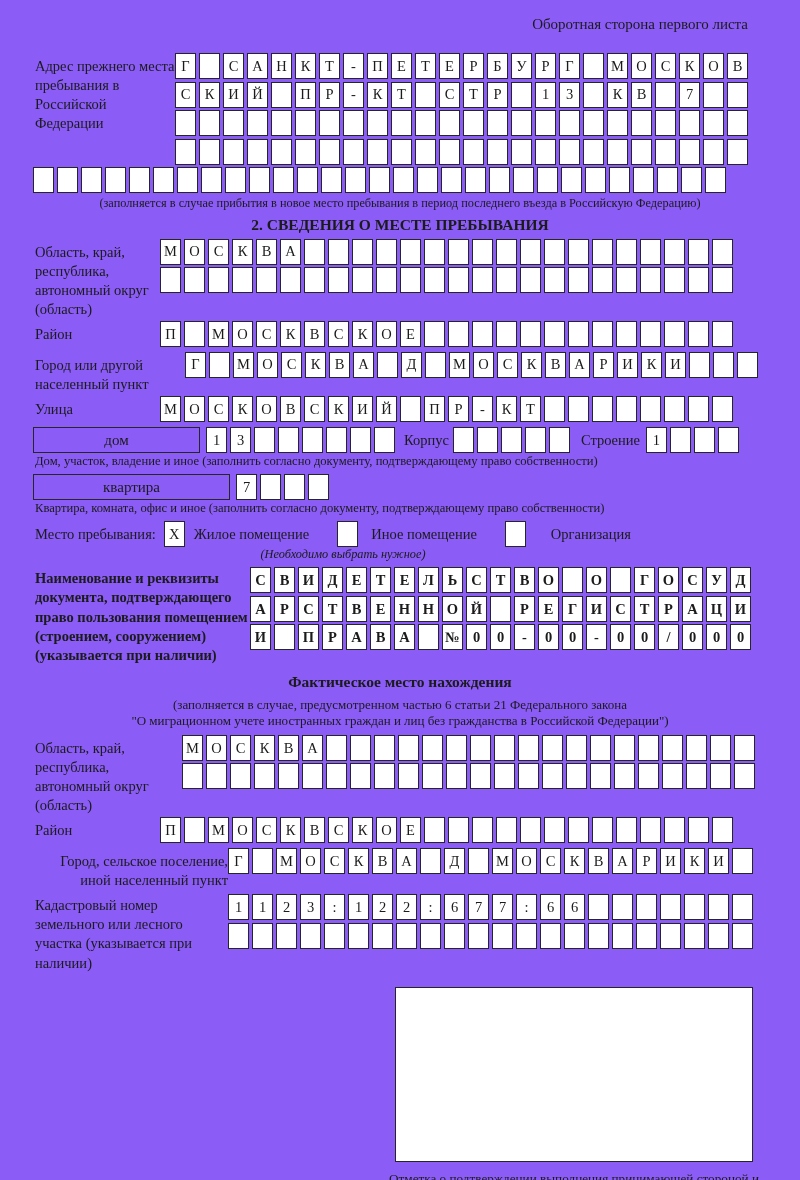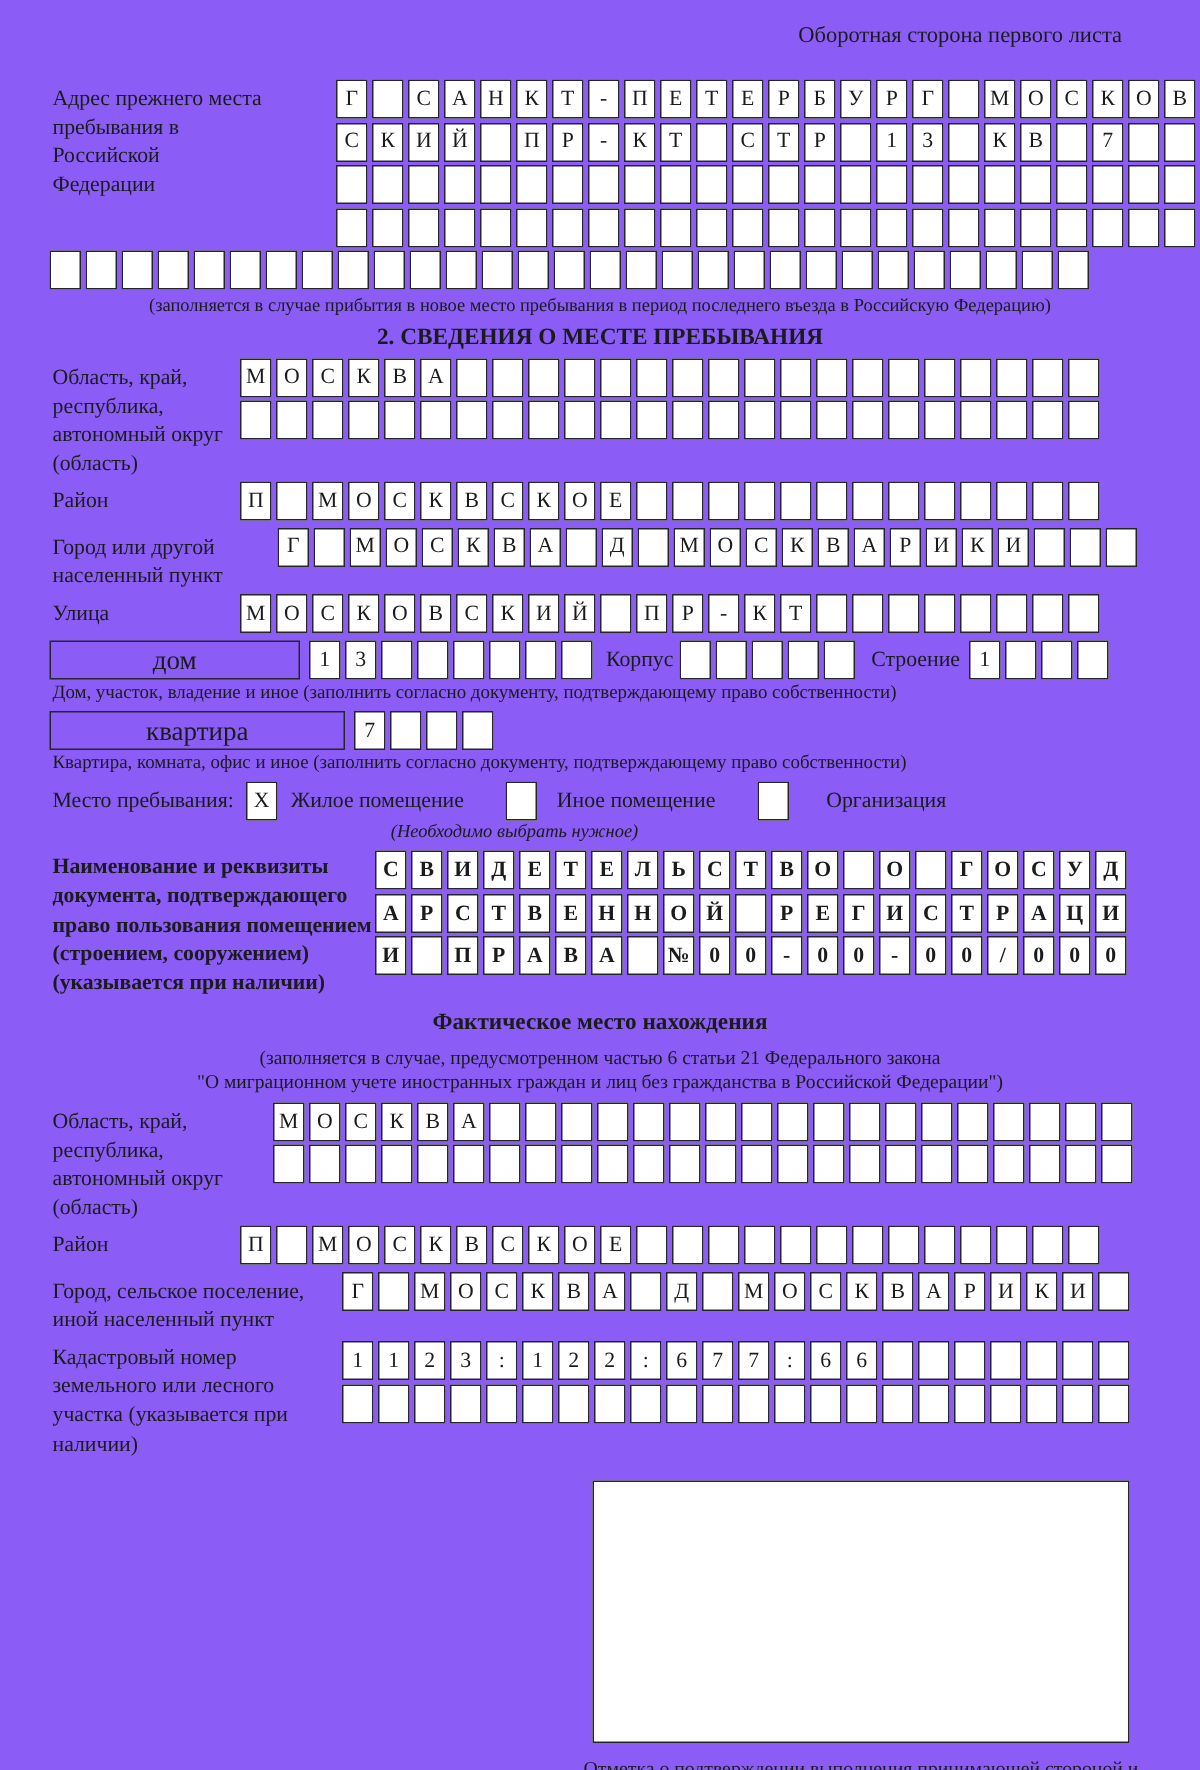--- a/index.html
+++ b/index.html
@@ -15,37 +15,37 @@
   .boxcol { display:flex; flex-direction:column; }
   .boxrow { display:flex; margin-bottom:2.5px; }
   .cell {
     width:21px; height:26px; flex:0 0 auto; margin-right:3px;
     border:1.6px solid #262626; background:#fff;
     display:flex; align-items:center; justify-content:center;
     font-size:14.5px; line-height:1;
   }
   .bigbox {
     height:26px; border:1.6px solid #262626; flex:0 0 auto;
-    display:flex; align-items:center; justify-content:center; font-size:18px;
+    display:flex; align-items:center; justify-content:center; font-size:15px;
   }
   .note { font-size:12.3px; text-align:center; }
   .sec-title { font-size:15.5px; font-weight:bold; text-align:center; }
   .caption { font-size:12.6px; margin:1px 0 5px 35px; }
   .inline-lbl { font-size:14.5px; padding-top:4px; }
   .stamp-rect { width:358px; height:175px; border:1.8px solid #262626; background:#fff; }
   .stamp-caption { width:380px; font-size:13.2px; line-height:1.6; text-align:center; margin:6px 0 0 -11px; }
 </style>
 </head>
 <body>
 
 <div class="page">
 
   <div class="header-note">Оборотная сторона первого листа</div>
 
-  <div class="flexrow" style="margin:20px 0 0 35px;justify-content:space-between;">
+  <div class="flexrow" style="margin:20px 0 0 35px;">
     <div class="lbl" style="width:140px; padding-top:4px;">Адрес прежнего места пребывания в Российской Федерации</div>
     <div class="boxcol">
       <div class="boxrow">
           <div class="cell">Г</div>
           <div class="cell"></div>
           <div class="cell">С</div>
           <div class="cell">А</div>
           <div class="cell">Н</div>
           <div class="cell">К</div>
           <div class="cell">Т</div>
@@ -543,21 +543,21 @@
         <div class="cell"></div>
         <div class="cell"></div>
         <div class="cell"></div>
         <div class="cell"></div>
         <div class="cell"></div>
         <div class="cell"></div>
       </div>
   </div>
 
   <div class="flexrow" style="margin:2px 0 0 35px;">
-    <div class="lbl" style="width:193px; padding-top:4px;">Город, сельское поселение, иной населенный пункт</div>
+    <div class="lbl" style="width:193px; padding-top:4px;text-align:right;">Город, сельское поселение, иной населенный пункт</div>
     <div class="boxrow">
         <div class="cell">Г</div>
         <div class="cell"></div>
         <div class="cell">М</div>
         <div class="cell">О</div>
         <div class="cell">С</div>
         <div class="cell">К</div>
         <div class="cell">В</div>
         <div class="cell">А</div>
         <div class="cell"></div>

